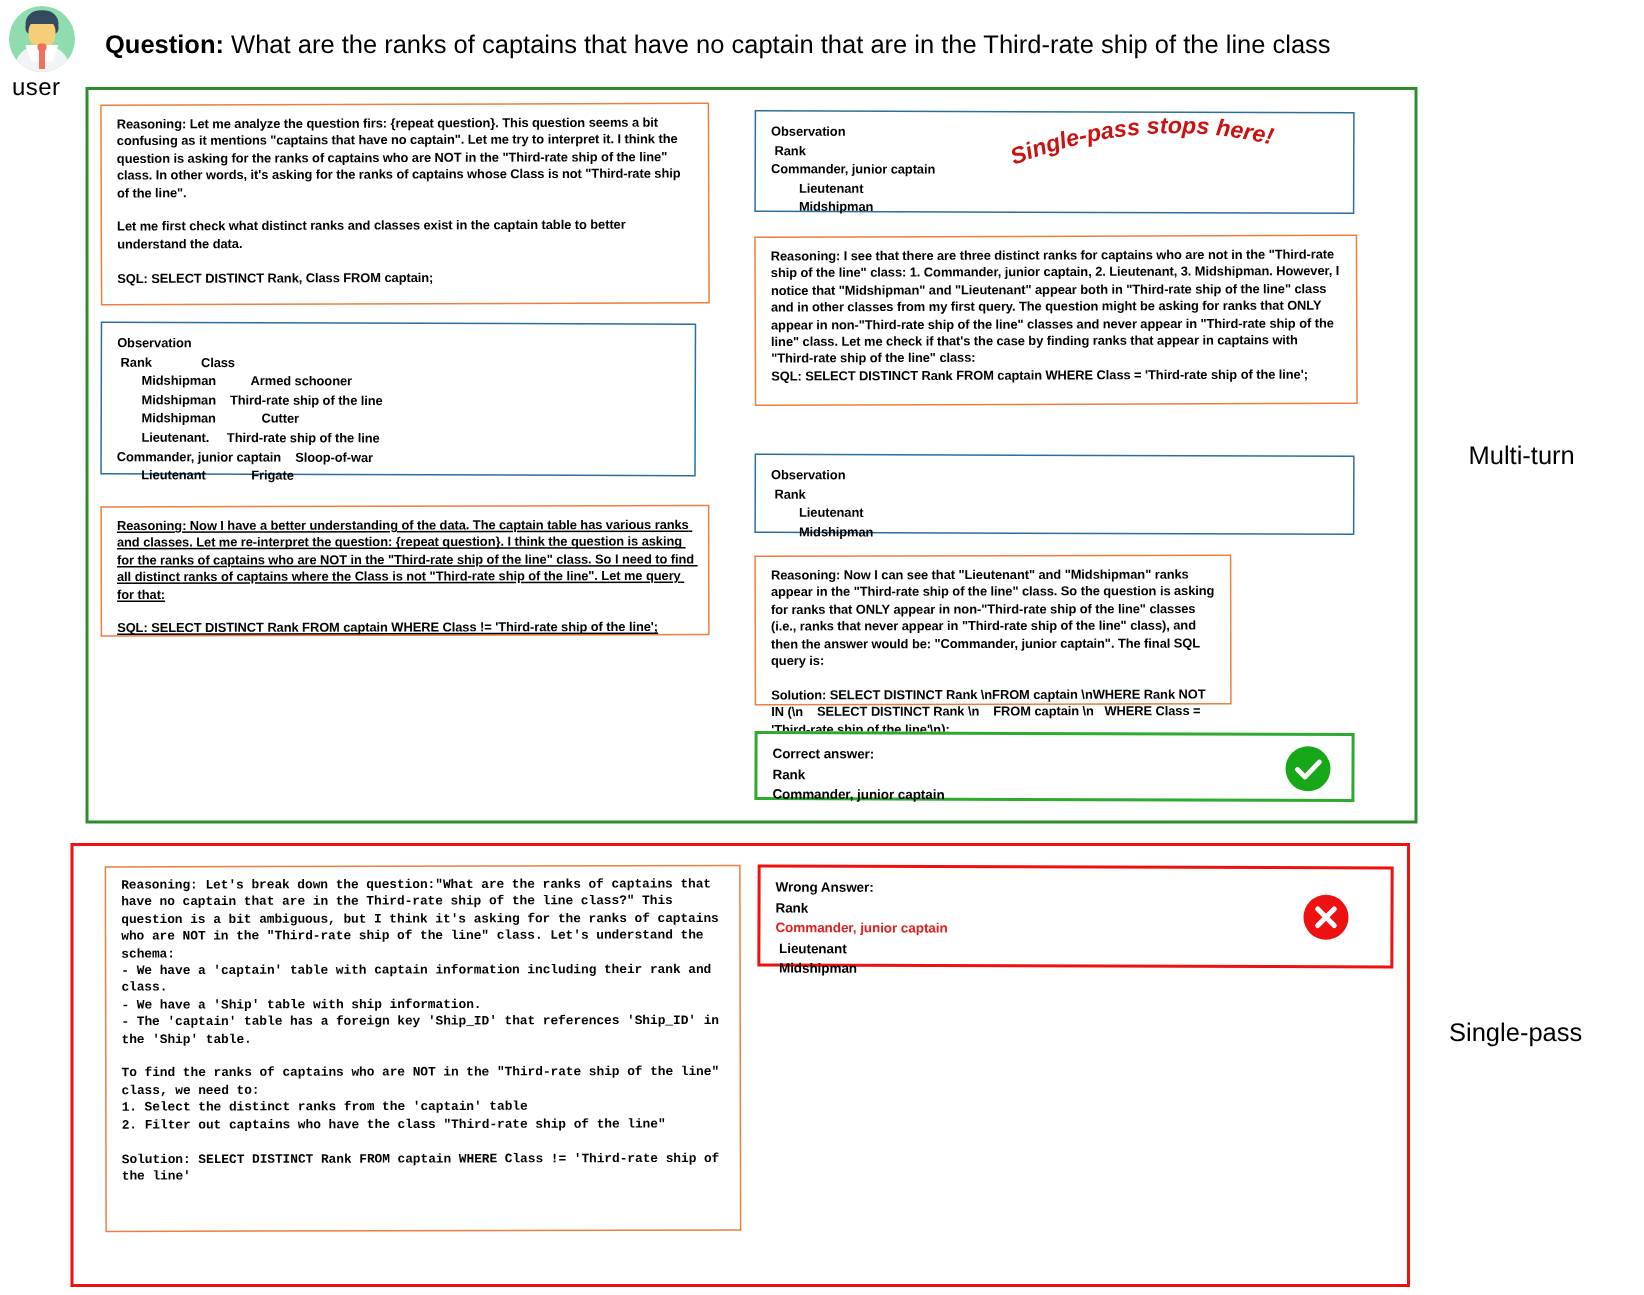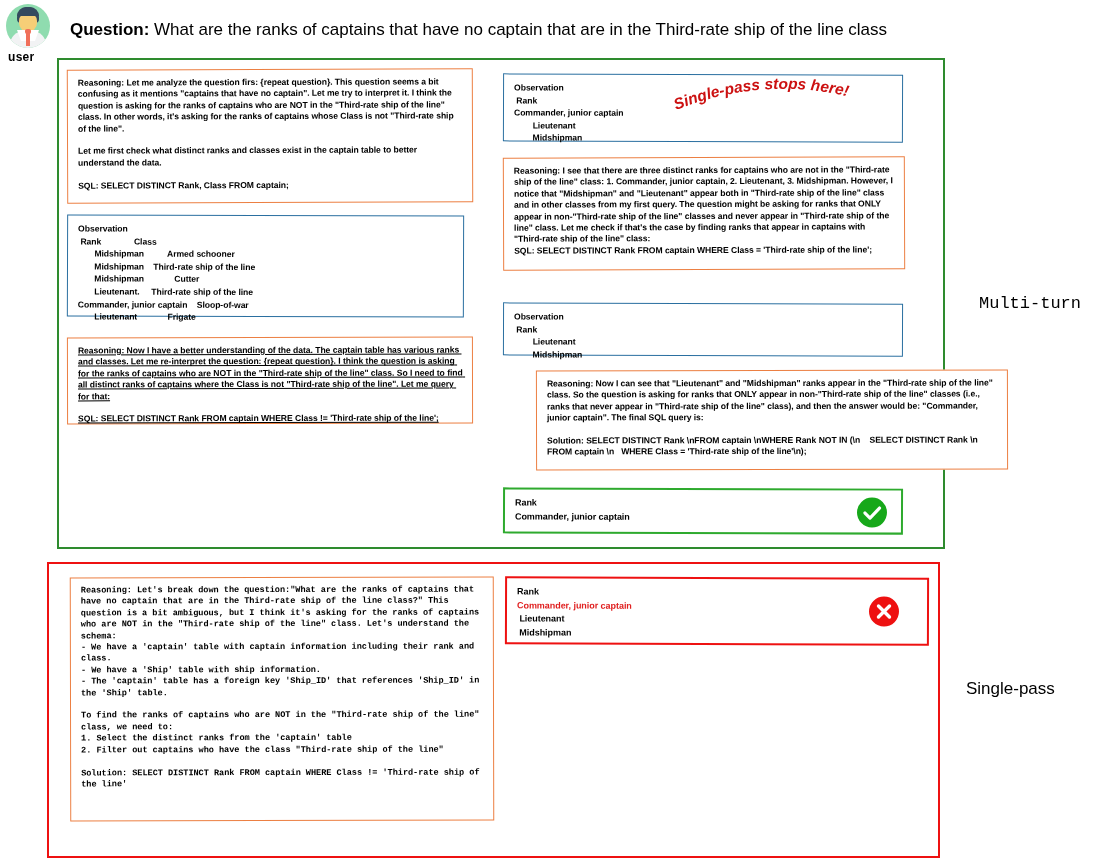--- a/index.html
+++ b/index.html
@@ -51,21 +51,21 @@
   #avatar .collarL {
     position: absolute; left: 13px; top: 26px; width: 8px; height: 11px;
     background: #ffffff; transform: skewX(20deg);
   }
   #avatar .collarR {
     position: absolute; left: 23px; top: 26px; width: 8px; height: 11px;
     background: #ffffff; transform: skewX(-20deg);
   }
   #user-label {
     left: 8px; top: 50px;
-    font-size: 12px; font-weight: bold; letter-spacing: .3px;
+    font-size: 16px; font-weight: normal; letter-spacing: .3px;
   }
   #question-line {
     left: 58px; top: 20px; width: 1010px;
     font-size: 17px; line-height: 20px; margin-left: 12px;
   }
   #question-line .q-label { font-weight: bold; }
 
   
   #multiturn-box {
     left: 57px; top: 58px; width: 888px; height: 491px;
@@ -73,21 +73,20 @@
     box-sizing: border-box;
   }
   #singlepass-box {
     left: 47px; top: 562px; width: 893px; height: 296px;
     border: 2px solid #ee1111;
     box-sizing: border-box;
   }
   #multiturn-label {
     left: 979px; top: 294px;
     font-size: 17px;
-    font-family: Liberation Mono, monospace;
   }
   #singlepass-label {
     left: 966px; top: 679px;
     font-size: 17px;
   }
 
   
   .box {
     box-sizing: border-box;
     background: #ffffff;
@@ -209,27 +208,28 @@
 SQL: SELECT DISTINCT Rank FROM captain WHERE Class = 'Third-rate ship of the line';</div>
 </div>
 
 <div class="abs box box-blue skew-b" style="left:503px; top:303px; width:400px; height:53px;">
   <div class="txt obs">Observation
  Rank
         Lieutenant
         Midshipman</div>
 </div>
 
-<div class="abs box box-orange skew-c" style="left:503px; top:370px; width:472px; height:100px;margin-left:33px;">
+<div class="abs box box-orange skew-c" style="left:503px; top:370px; width:318px; height:100px;">
   <div class="txt">Reasoning: Now I can see that "Lieutenant" and "Midshipman" ranks appear in the "Third-rate ship of the line" class. So the question is asking for ranks that ONLY appear in non-"Third-rate ship of the line" classes (i.e., ranks that never appear in "Third-rate ship of the line" class), and then the answer would be: "Commander, junior captain". The final SQL query is:
 
 Solution: SELECT DISTINCT Rank \nFROM captain \nWHERE Rank NOT IN (\n    SELECT DISTINCT Rank \n    FROM captain \n   WHERE Class = 'Third-rate ship of the line'\n);</div>
 </div>
 
 <div class="abs box box-green skew-b" style="left:503px; top:488px; width:400px; height:46px;">
+  <div class="txt ans">Correct answer:</div>
   <div class="txt ans">Rank</div>
   <div class="txt ans">Commander, junior captain</div>
   <div class="mark ok" style="right:14px; top:7px;">
     <svg width="30" height="30" viewBox="0 0 30 30">
       <polyline points="8,15.5 13,20.5 22.5,10.5" fill="none" stroke="#ffffff" stroke-width="3.2" stroke-linecap="round" stroke-linejoin="round"></polyline>
     </svg>
   </div>
 </div>
 
 <div class="abs" id="singlepass-box"></div>
@@ -242,20 +242,21 @@
 - The 'captain' table has a foreign key 'Ship_ID' that references 'Ship_ID' in the 'Ship' table.
 
 To find the ranks of captains who are NOT in the "Third-rate ship of the line" class, we need to:
 1. Select the distinct ranks from the 'captain' table
 2. Filter out captains who have the class "Third-rate ship of the line"
 
 Solution: SELECT DISTINCT Rank FROM captain WHERE Class != 'Third-rate ship of the line'</div>
 </div>
 
 <div class="abs box box-red skew-b" style="left:505px; top:577px; width:424px; height:68px;">
+  <div class="txt ans">Wrong Answer:</div>
   <div class="txt ans">Rank</div>
   <div class="txt ans red-text">Commander, junior captain</div>
   <div class="txt ans"> Lieutenant
  Midshipman</div>
   <div class="mark bad" style="right:28px; top:17px;">
     <svg width="30" height="30" viewBox="0 0 30 30">
       <line x1="9.5" y1="9.5" x2="20.5" y2="20.5" stroke="#ffffff" stroke-width="3.4" stroke-linecap="round"></line>
       <line x1="20.5" y1="9.5" x2="9.5" y2="20.5" stroke="#ffffff" stroke-width="3.4" stroke-linecap="round"></line>
     </svg>
   </div>

